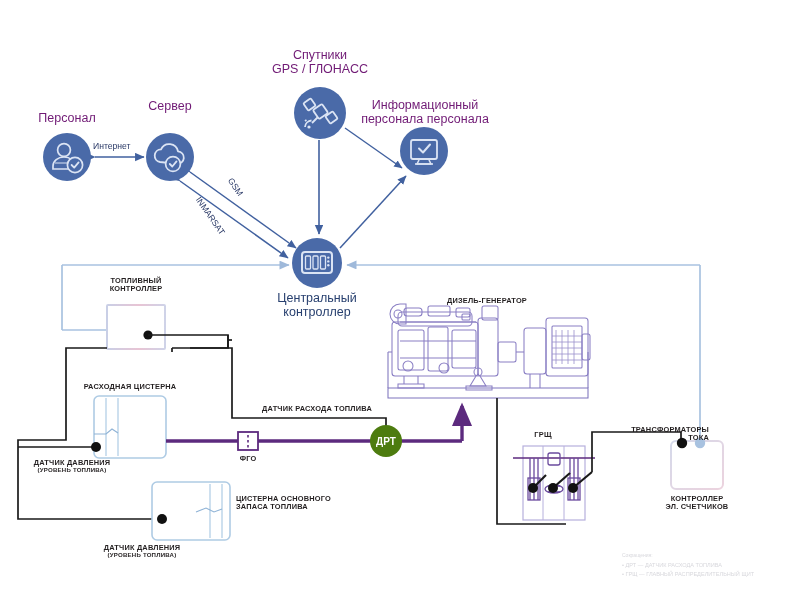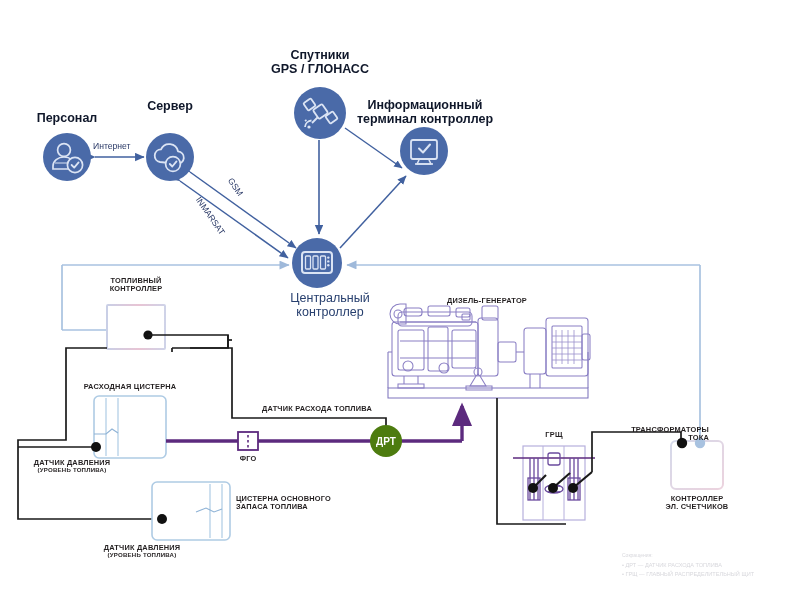--- a/index.html
+++ b/index.html
@@ -4,21 +4,21 @@
 <style>
   html,body{margin:0;padding:0;}
   body{
     width:800px;height:609px;background:#ffffff;
     font-family:"Liberation Sans",sans-serif;
     position:relative;overflow:hidden;
   }
   #stage{position:absolute;inset:0;}
   svg.layer{position:absolute;left:0;top:0;width:800px;height:609px;}
   .lbl{position:absolute;text-align:center;line-height:1.12;color:#2b3a67;}
-  .node-title{font-size:12.5px;color:#0f172a;font-weight:700;}
+  .node-title{font-size:12.5px;color:#701a75;font-weight:400;}
   .node-title-c{font-size:12.5px;color:#28406f;}
   .cap{font-size:7.4px;font-weight:700;letter-spacing:.2px;color:#231f20;}
   .cap-sm{font-size:6.1px;font-weight:700;color:#231f20;}
   .link-lbl{position:absolute;font-size:8.6px;color:#2b3a67;}
   .legend{position:absolute;color:#d8d8dd;font-size:5.6px;line-height:1.55;text-align:left;}
   .legend .hd{font-size:5px;margin-bottom:1.5px;}
   .circ{position:absolute;border-radius:50%;background:#4a6aa8;}
   .drt{position:absolute;border-radius:50%;background:#4d7c0f;color:#fff;
        font-size:10px;font-weight:700;display:flex;align-items:center;justify-content:center;}
 </style>
@@ -285,35 +285,35 @@
   <div class="circ" style="left:400px;top:127px;width:48px;height:48px;">
     <svg width="48" height="48" viewBox="0 0 48 48">
       <rect x="11" y="13" width="26" height="19" rx="2" fill="none" stroke="#dbe4f4" stroke-width="1.8"></rect>
       <path d="M19,33 L17,37 L31,37 L29,33" fill="none" stroke="#dbe4f4" stroke-width="1.6" stroke-linejoin="round"></path>
       <path d="M15,37 L33,37" stroke="#dbe4f4" stroke-width="1.6"></path>
       <path d="M19,21.5 L23,25.5 L30,17.5" fill="none" stroke="#dbe4f4" stroke-width="2" stroke-linecap="round" stroke-linejoin="round"></path>
     </svg>
   </div>
   <div class="lbl node-title" style="left:355px;top:90px;width:140px;margin-top:8px;">
     <div>Информационный</div>
-    <div>терминал контроллер</div>
+    <div>персонала персонала</div>
   </div>
 
   <div class="circ" style="left:292px;top:238px;width:50px;height:50px;">
     <svg width="50" height="50" viewBox="0 0 50 50">
       <rect x="10" y="14" width="30" height="21" rx="3" fill="none" stroke="#dbe4f4" stroke-width="2"></rect>
       <rect x="13.5" y="18" width="5" height="13" rx="1" fill="none" stroke="#dbe4f4" stroke-width="1.3"></rect>
       <rect x="21" y="18" width="5" height="13" rx="1" fill="none" stroke="#dbe4f4" stroke-width="1.3"></rect>
       <rect x="28.5" y="18" width="5" height="13" rx="1" fill="none" stroke="#dbe4f4" stroke-width="1.3"></rect>
       <circle cx="36.3" cy="19.6" r="1.2" fill="#dbe4f4"></circle>
       <circle cx="36.3" cy="23.4" r="1.2" fill="#dbe4f4"></circle>
       <circle cx="36.3" cy="27.2" r="1.2" fill="#dbe4f4"></circle>
     </svg>
   </div>
-  <div class="lbl node-title-c" style="left:270px;top:291px;width:120px;">
+  <div class="lbl node-title-c" style="left:257px;top:291px;width:120px;">
     <div>Центральный</div>
     <div>контроллер</div>
   </div>
 
   <div class="link-lbl" style="left:93px;top:141px;">Интернет</div>
   <div class="link-lbl" style="left:234px;top:176px;transform:rotate(55deg);transform-origin:left top;">GSM</div>
   <div class="link-lbl" style="left:202px;top:195px;transform:rotate(55deg);transform-origin:left top;">INMARSAT</div>
 
   <div class="lbl cap" style="left:86px;top:277px;width:100px;">
     <div>ТОПЛИВНЫЙ</div>
@@ -338,21 +338,21 @@
   </div>
 
   <div class="lbl cap" style="left:242px;top:405px;width:150px;text-align:center;">ДАТЧИК РАСХОДА ТОПЛИВА</div>
 
   <div class="lbl cap" style="left:228px;top:455px;width:40px;">ФГО</div>
 
   <div class="drt" style="left:370px;top:425px;width:32px;height:32px;">ДРТ</div>
 
   <div class="lbl cap" style="left:412px;top:297px;width:150px;">ДИЗЕЛЬ-ГЕНЕРАТОР</div>
 
-  <div class="lbl cap" style="left:524px;top:431px;width:60px;">ГРЩ</div>
+  <div class="lbl cap" style="left:513px;top:431px;width:60px;">ГРЩ</div>
 
   <div class="lbl cap" style="left:599px;top:426px;width:110px;text-align:right;">
     <div>ТРАНСФОРМАТОРЫ</div>
     <div>ТОКА</div>
   </div>
 
   <div class="lbl cap" style="left:637px;top:495px;width:120px;">
     <div>КОНТРОЛЛЕР</div>
     <div>ЭЛ. СЧЕТЧИКОВ</div>
   </div>

